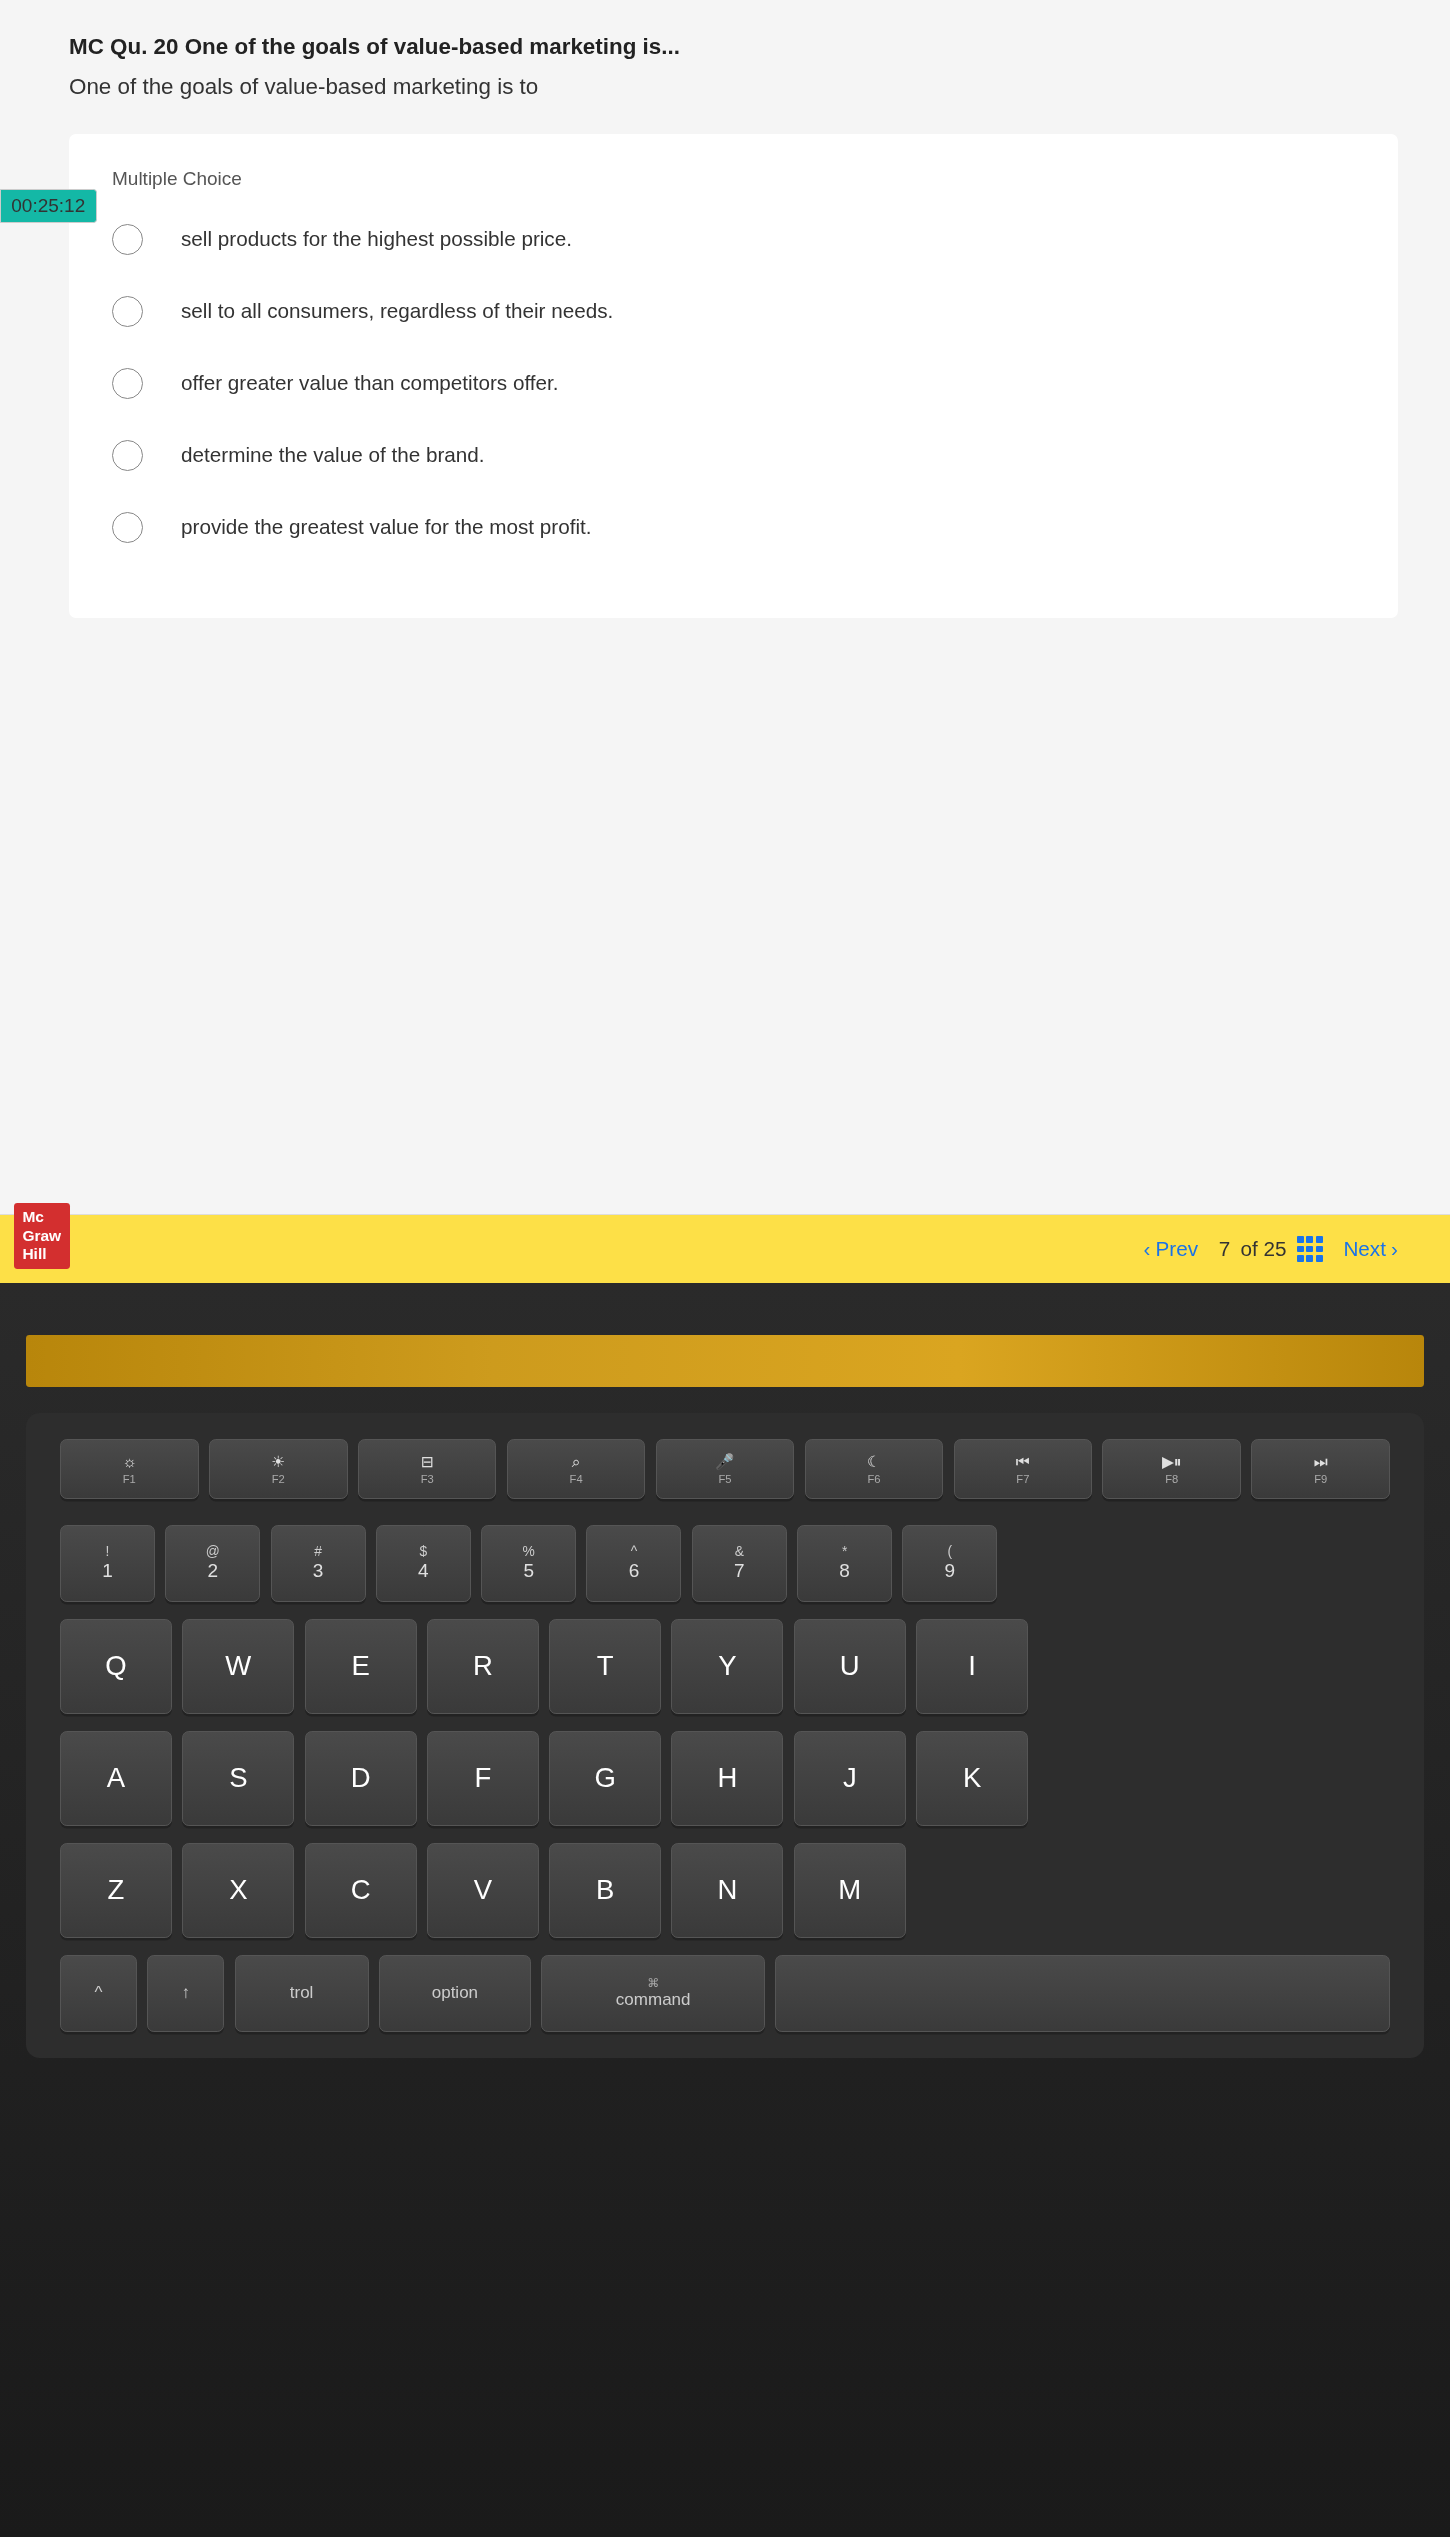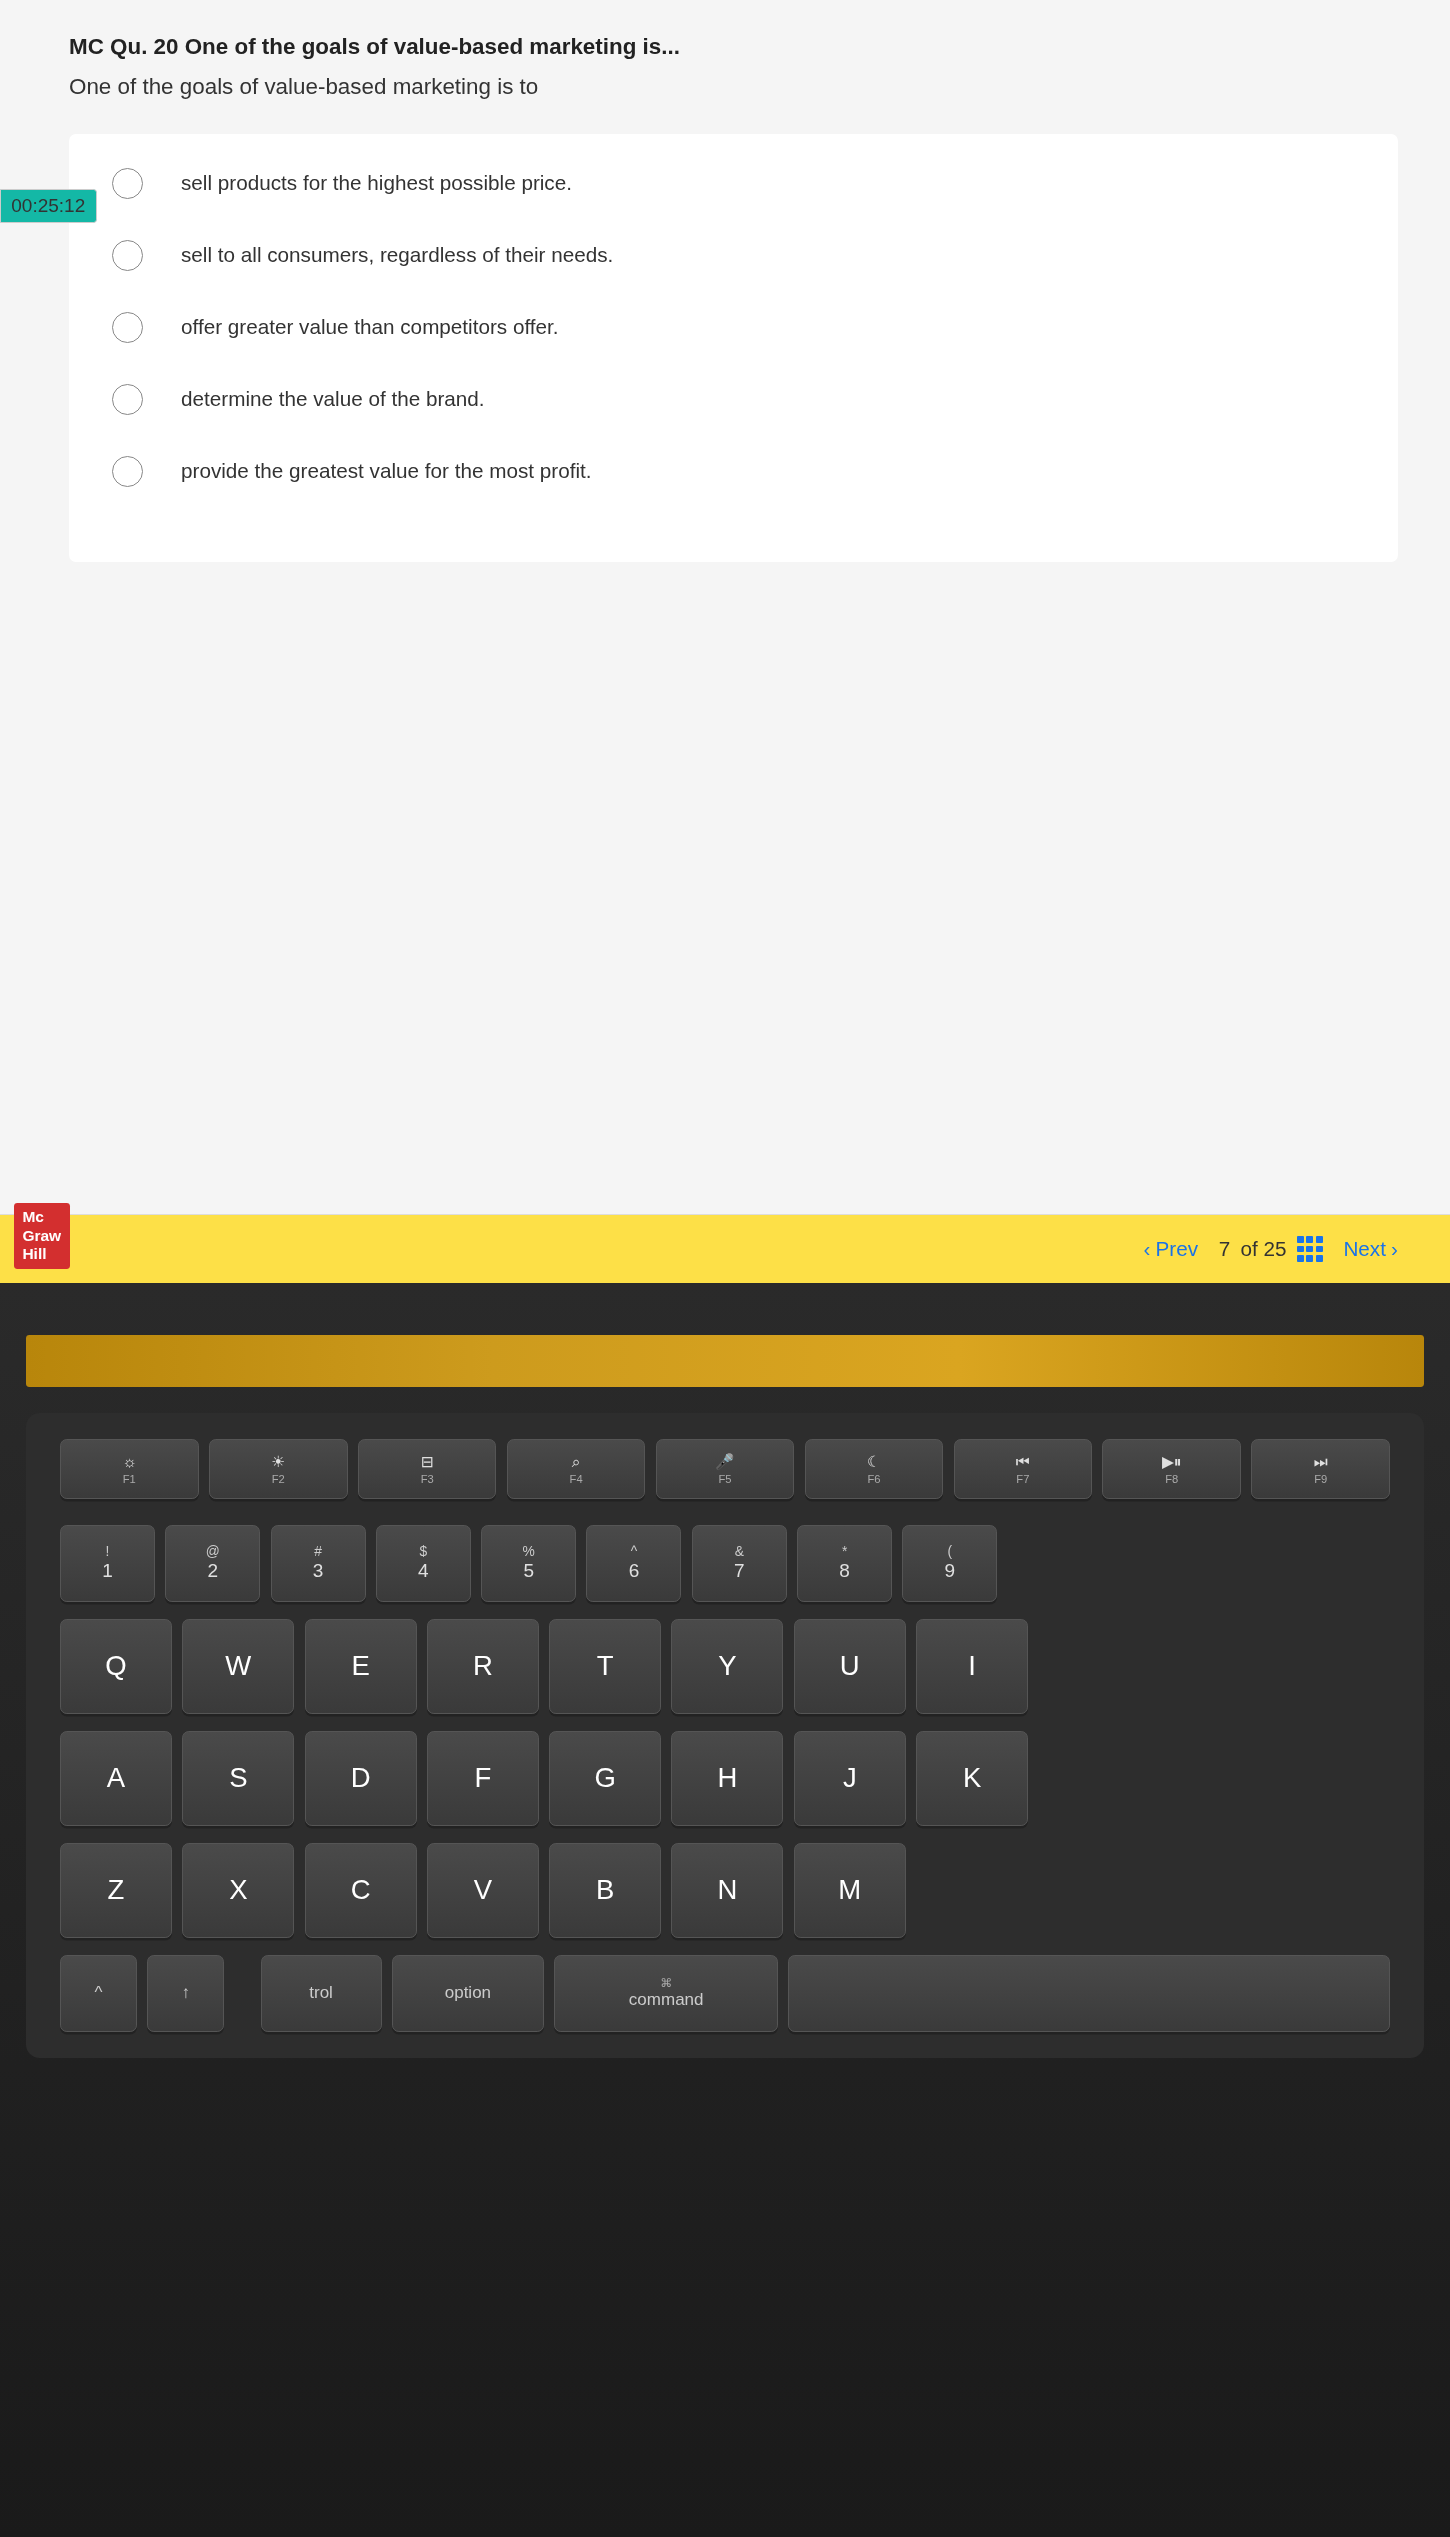--- a/index.html
+++ b/index.html
@@ -254,21 +254,21 @@
       gap: 10.3px;
       align-items: center;
     }
 
     .mod-key {
       height: 77px;
       font-size: 17px;
       color: #ccc;
     }
 
-    .ctrl-key { width: 121px; margin-left: 26px; }
+    .ctrl-key { width: 134px; }
     .opt-key { width: 152px; }
     .cmd-key { width: 224px; }
     .space-key { flex: 1; }
 
     .shift-key { width: 77px; }
     .up-arrow-key { width: 77px; }
 
     .mod-label-top {
       font-size: 12px;
       color: #aaa;
@@ -283,20 +283,21 @@
 <body>
 
 <div class="quiz-section">
 
   <div class="timer-badge">00:25:12</div>
 
   <div class="question-number">MC Qu. 20 One of the goals of value-based marketing is...</div>
   <div class="question-text">One of the goals of value-based marketing is to</div>
 
   <div class="answer-card">
+    <div class="multiple-choice-label">Multiple Choice</div>
 
     <div class="option-row">
       <div class="radio-circle"></div>
       <span class="option-text">sell products for the highest possible price.</span>
     </div>
 
     <div class="option-row">
       <div class="radio-circle"></div>
       <span class="option-text">sell to all consumers, regardless of their needs.</span>
     </div>

